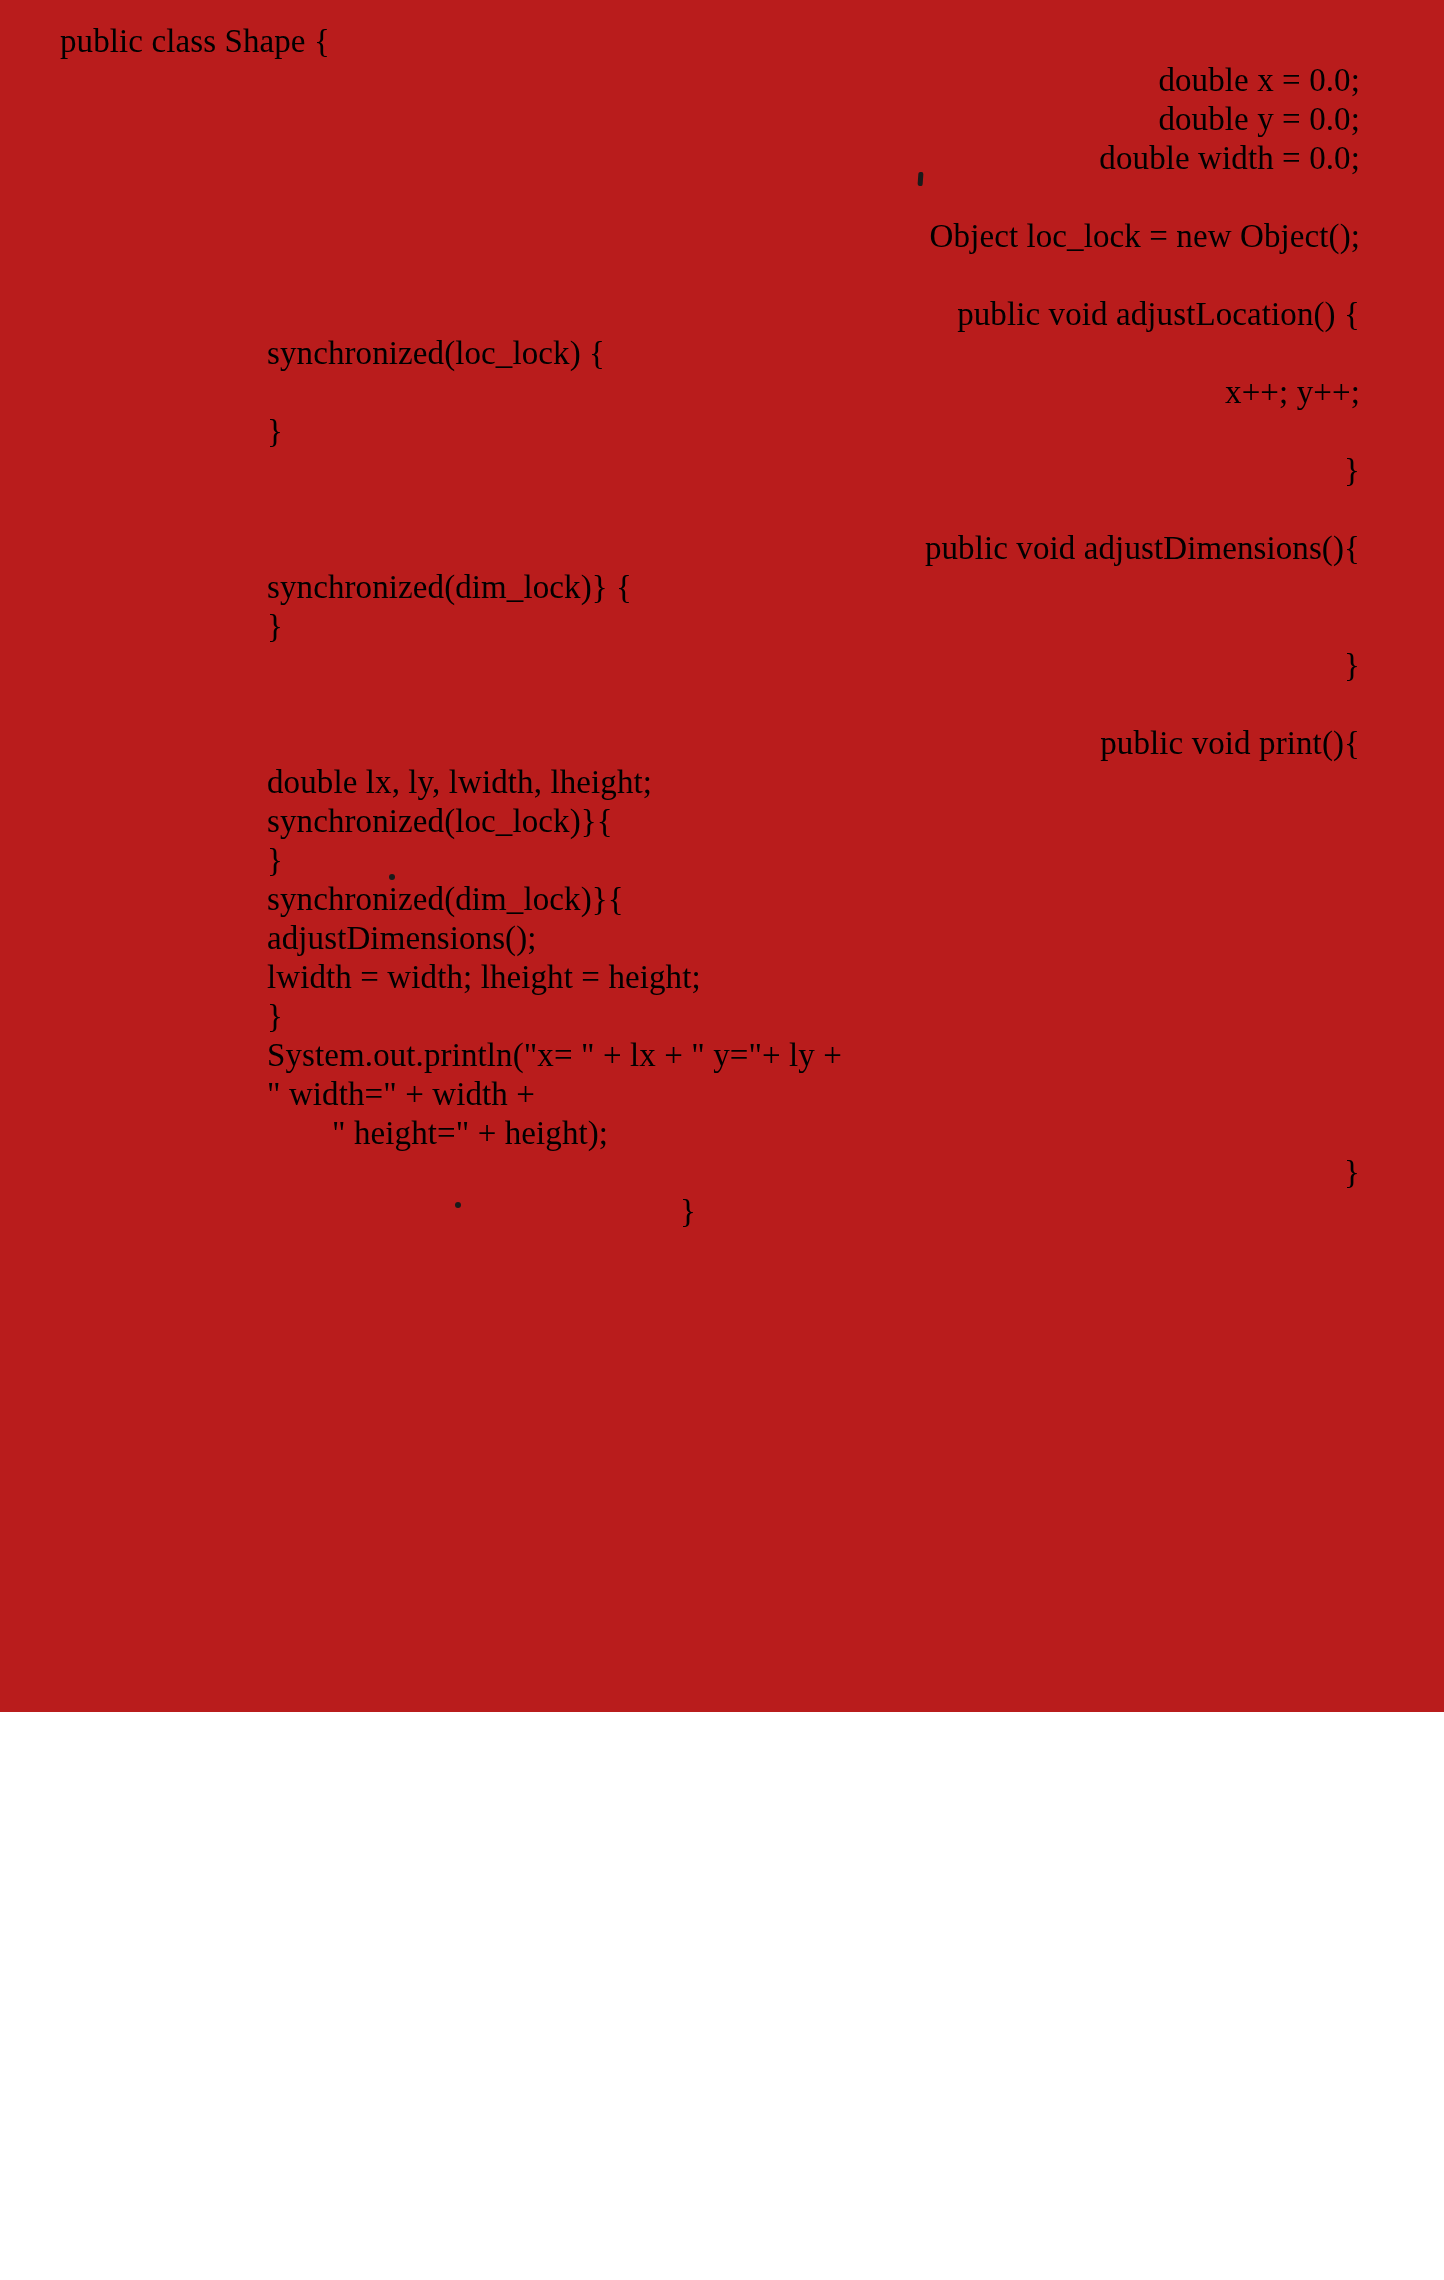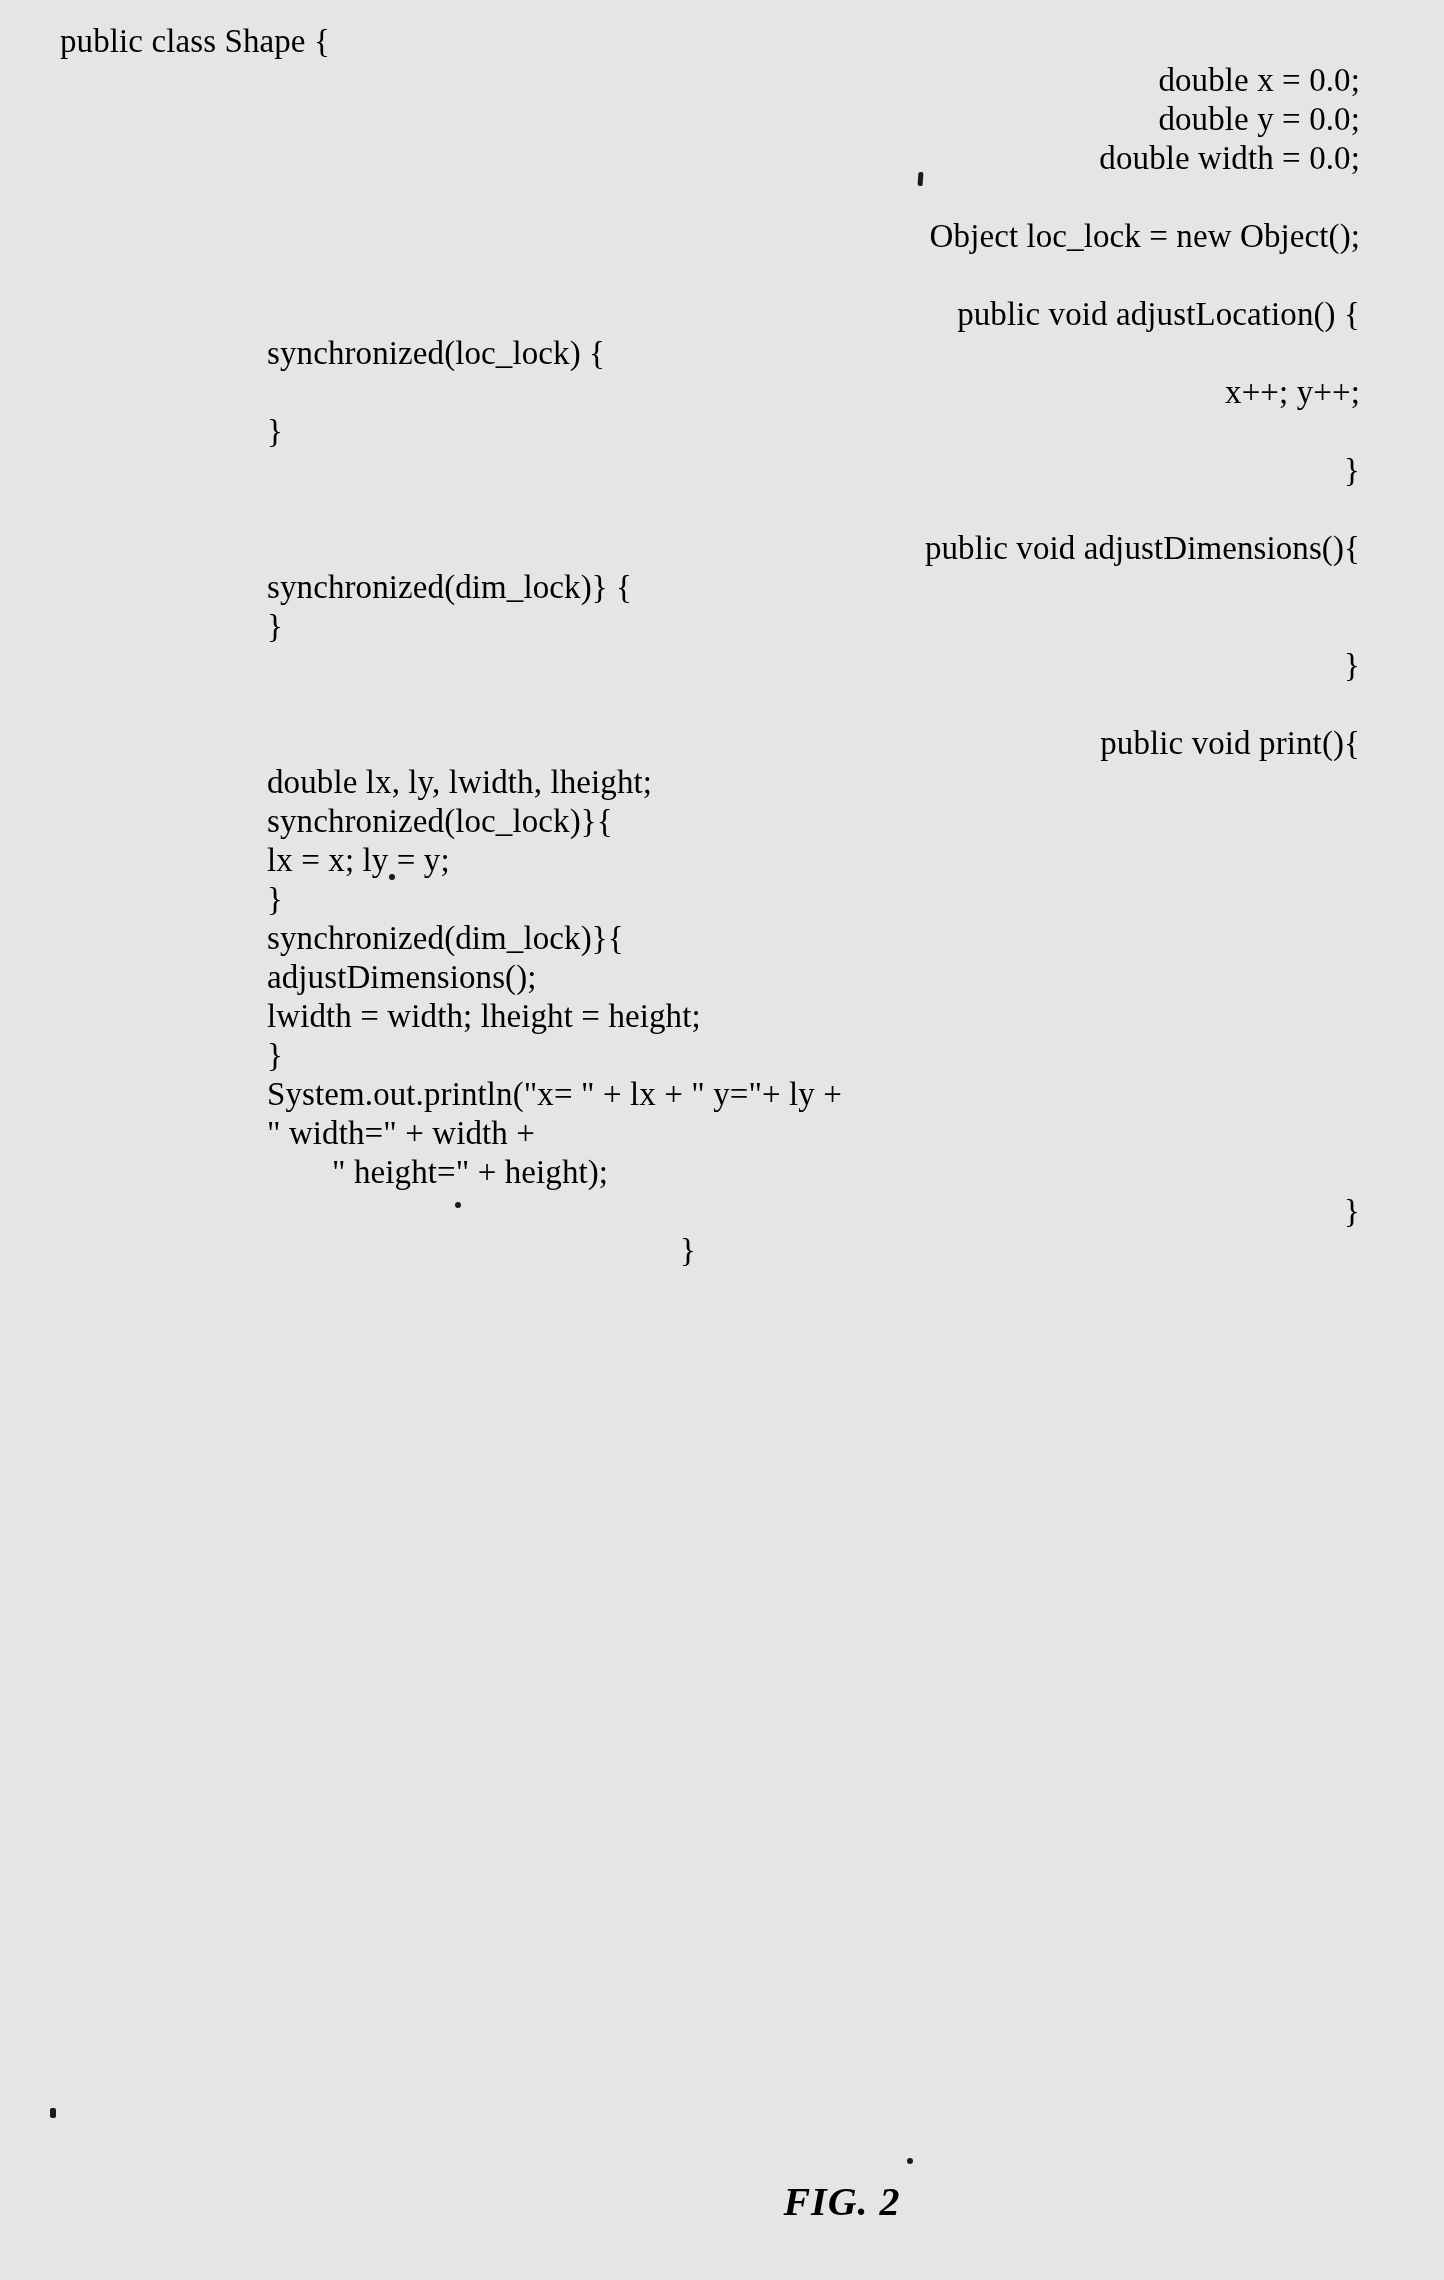--- a/index.html
+++ b/index.html
@@ -3,22 +3,22 @@
 <meta charset="utf-8">
 <style>
   html, body {
     margin: 0;
     padding: 0;
     background: #ffffff;
   }
   .page {
     position: relative;
     width: 1444px;
-    height: 2280px;
-    background: #e5e5e5;
+    height: 1712px;
+    background: #b91c1c;
     overflow: hidden;
     font-family: "Liberation Serif", "DejaVu Serif", serif;
   }
   .code-block {
     position: absolute;
     left: 60px;
     top: 22px;
     width: 1300px;
   }
   .code-line {
@@ -93,21 +93,20 @@
       <div class="code-line ind-1"><span class="seg">}</span></div>
       <div class="code-line ind-0 blank"></div>
       <div class="code-line ind-1"><span class="seg">public void adjustDimensions(){</span></div>
       <div class="code-line ind-2"><span class="seg ul">synchronized(dim_lock)}</span><span class="seg"> {</span></div>
       <div class="code-line ind-2"><span class="seg">}</span></div>
       <div class="code-line ind-1"><span class="seg">}</span></div>
       <div class="code-line ind-0 blank"></div>
       <div class="code-line ind-1"><span class="seg">public void print(){</span></div>
       <div class="code-line ind-2"><span class="seg">double lx, ly, lwidth, lheight;</span></div>
       <div class="code-line ind-2"><span class="seg ul">synchronized(loc_lock)}</span><span class="seg">{</span></div>
-      <div class="code-line ind-2"><span class="seg">lx = x; ly = y;</span></div>
       <div class="code-line ind-2"><span class="seg">}</span></div>
       <div class="code-line ind-2"><span class="seg ul">synchronized(dim_lock)}</span><span class="seg">{</span></div>
       <div class="code-line ind-2"><span class="seg">adjustDimensions();</span></div>
       <div class="code-line ind-2"><span class="seg">lwidth = width; lheight = height;</span></div>
       <div class="code-line ind-2"><span class="seg">}</span></div>
       <div class="code-line ind-2"><span class="seg">System.out.println("x= " + lx + " y="+ ly +</span></div>
       <div class="code-line ind-2"><span class="seg">" width=" + width +</span></div>
       <div class="code-line ind-4"><span class="seg">" height=" + height);</span></div>
       <div class="code-line ind-1"><span class="seg">}</span></div>
       <div class="code-line ind-5"><span class="seg">}</span></div>

